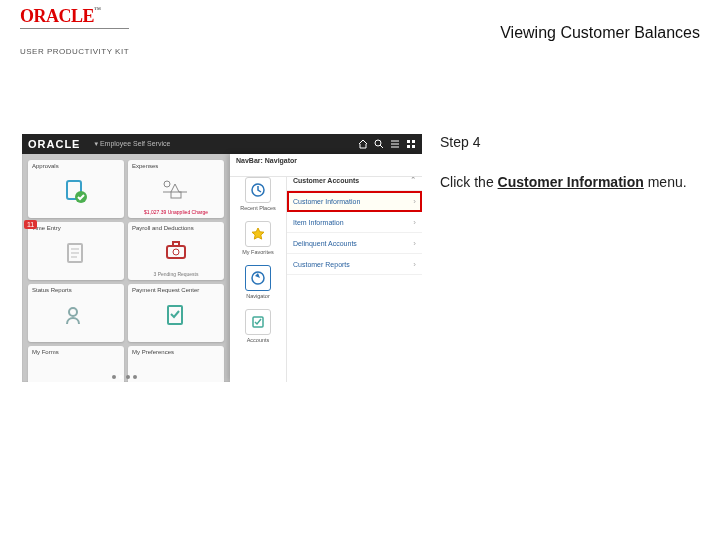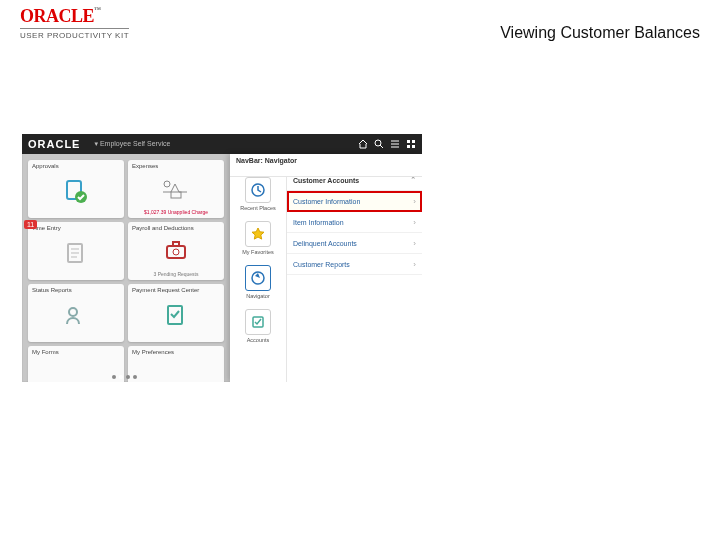--- a/index.html
+++ b/index.html
@@ -1,21 +1,21 @@
 <!DOCTYPE html>
 <html><head>
 <meta charset="utf-8">
 <style>
   html,body{margin:0;padding:0;font-family:Arial,Helvetica,sans-serif;background:#fff;color:#222;}
   .page{width:720px;height:456px;position:relative;overflow:hidden;}
   
   .hdr{position:absolute;left:20px;top:6px;}
   .oracle-logo{font-family:Georgia,serif;font-size:18px;color:#d00;font-weight:bold;letter-spacing:-0.5px;}
   .tm{font-size:7px;color:#666;vertical-align:top;}
-  .upk{font-size:8px;color:#555;border-top:1px solid #888;padding-top:2px;margin-top:1px;letter-spacing:0.5px;}
+  .upk{font-size:8px;color:#555;border-top:1px solid #888;padding-top:18px;margin-top:1px;letter-spacing:0.5px;}
   .title{position:absolute;right:20px;top:24px;font-size:16px;color:#111;text-align:right;}
   
   .instr{position:absolute;left:440px;top:134px;font-size:14px;}
   .step{margin-bottom:24px;}
   .bold{font-weight:bold;text-decoration:underline;}
   
   .app{position:absolute;left:22px;top:134px;width:400px;height:248px;background:#c7c7c7;font-size:8px;color:#333;overflow:hidden;box-shadow:0 0 0 1px #bfbfbf inset;}
   .appbar{height:20px;background:#232323;color:#fff;display:flex;align-items:center;padding:0 6px;gap:6px;}
   .appbar .oracle{font-size:11px;font-weight:bold;letter-spacing:1px;}
   .appbar .breadcrumb{font-size:7px;color:#ddd;margin-left:8px;opacity:0.8}
@@ -53,20 +53,26 @@
 <div class="page">
 
 <div class="hdr">
   <div class="oracle-logo">
     <span>ORACLE</span><span class="tm">™</span>
   </div>
   <div class="upk">USER PRODUCTIVITY KIT</div>
 </div>
 <div class="title">Viewing Customer Balances</div>
 
+<div class="instr">
+  <div class="step">Step 4</div>
+  <div>
+    <span>Click the </span><span class="bold">Customer Information</span><span> menu.</span>
+  </div>
+</div>
 
 <div class="app">
   <div class="appbar">
     <span class="oracle">ORACLE</span>
     <span class="breadcrumb">▾ <span>Employee Self Service</span></span>
     <span class="spacer"></span>
     <span class="ico">
           <svg width="10" height="10" viewBox="0 0 10 10">
             <path d="M1 5 5 1 9 5 M2 5v4h6V5" fill="none" stroke="#fff" stroke-width="1"></path>
           </svg>

